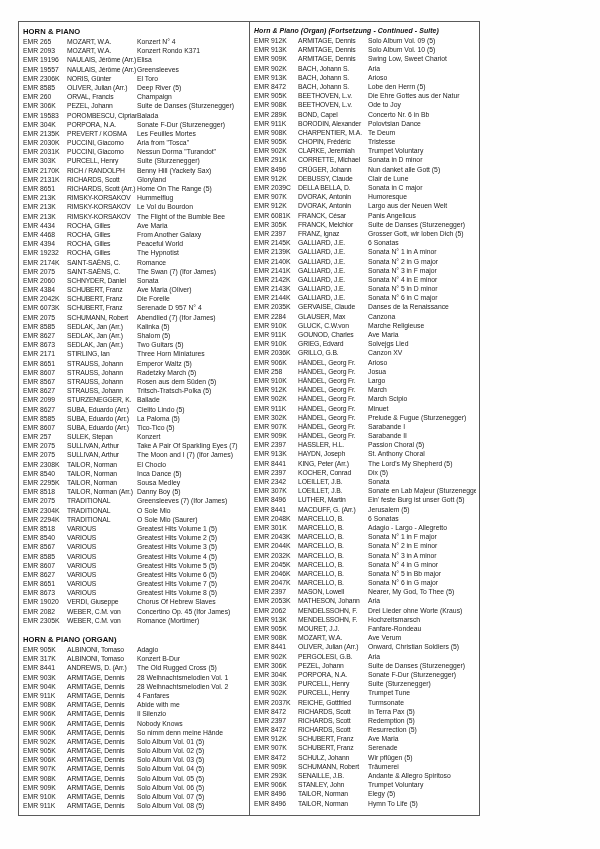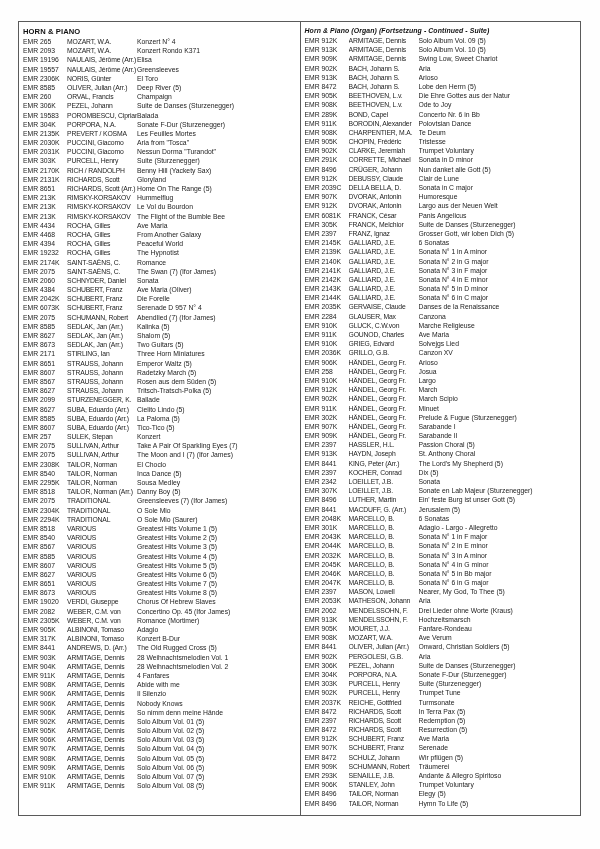--- a/index.html
+++ b/index.html
@@ -15,21 +15,21 @@
     position: relative;
     width: 600px;
     height: 849px;
     background: #fefefe;
     overflow: hidden;
   }
   .catalog-box {
     position: absolute;
     left: 18px;
     top: 21px;
-    width: 563px;
+    width: 462px;
     height: 795px;
     border: 1px solid #5a5a5a;
     display: flex;
     box-sizing: border-box;
     background: #fff;
   }
   .col {
     width: 50%;
     box-sizing: border-box;
     padding: 4px 3px 2px 4px;
@@ -395,20 +395,21 @@
         <div class="row">
           <span class="c-code">EMR 2082</span>
           <span class="c-comp">WEBER, C.M. von</span>
           <span class="c-title">Concertino Op. 45 (Ifor James)</span>
         </div>
         <div class="row">
           <span class="c-code">EMR 2305K</span>
           <span class="c-comp">WEBER, C.M. von</span>
           <span class="c-title">Romance (Mortimer)</span>
         </div>
+        <div class="section-header gap-above">HORN &amp; PIANO (ORGAN)</div>
         <div class="row">
           <span class="c-code">EMR 905K</span>
           <span class="c-comp">ALBINONI, Tomaso</span>
           <span class="c-title">Adagio</span>
         </div>
         <div class="row">
           <span class="c-code">EMR 317K</span>
           <span class="c-comp">ALBINONI, Tomaso</span>
           <span class="c-title">Konzert B-Dur</span>
         </div>

